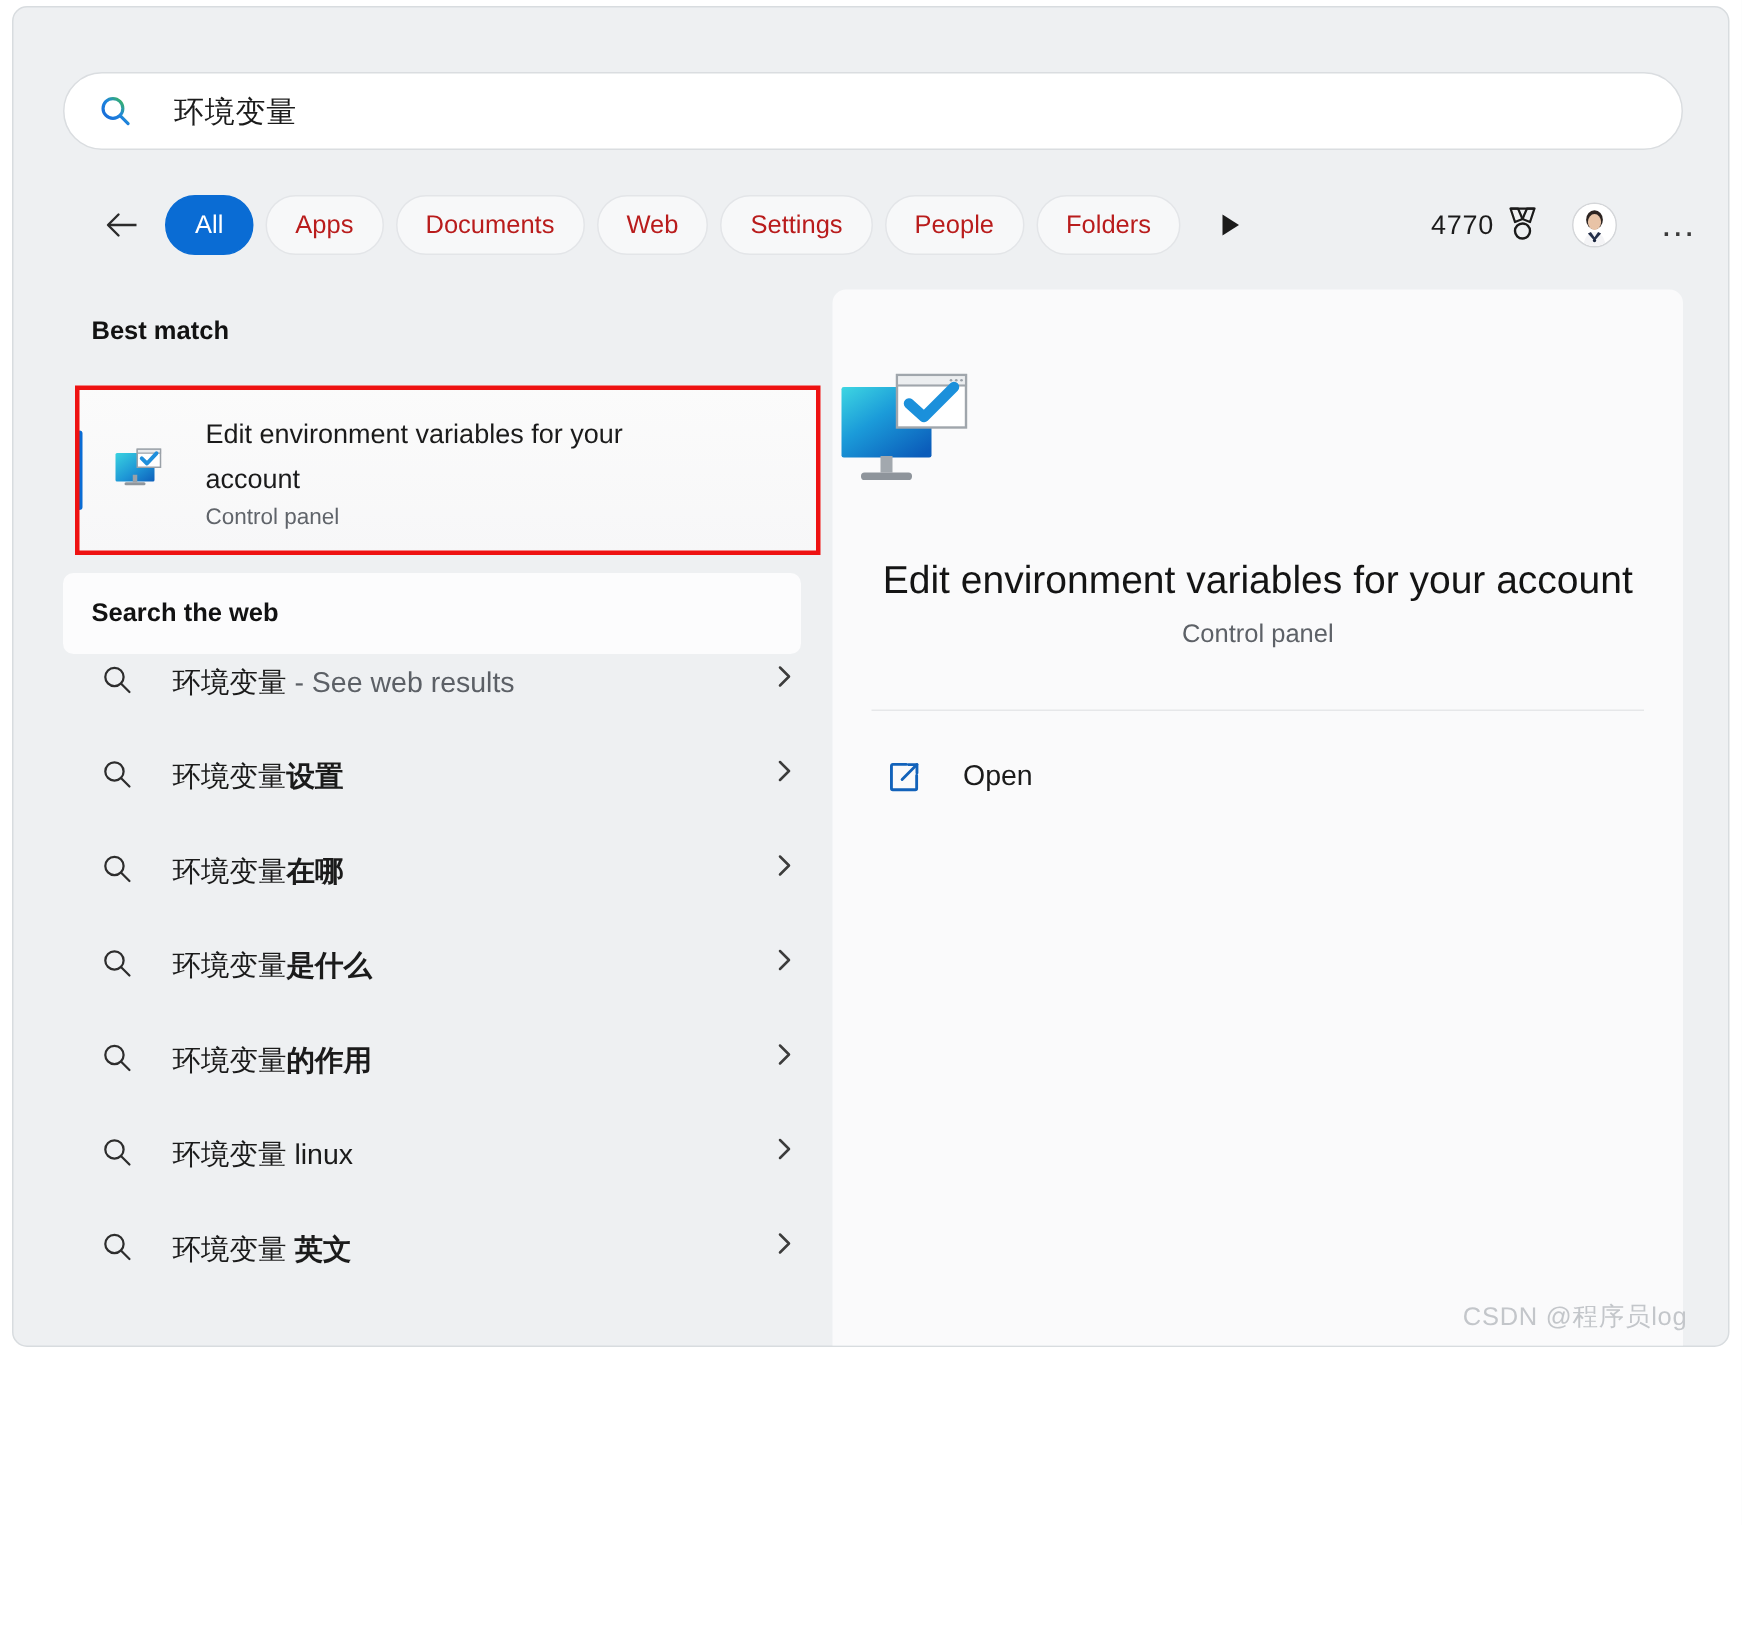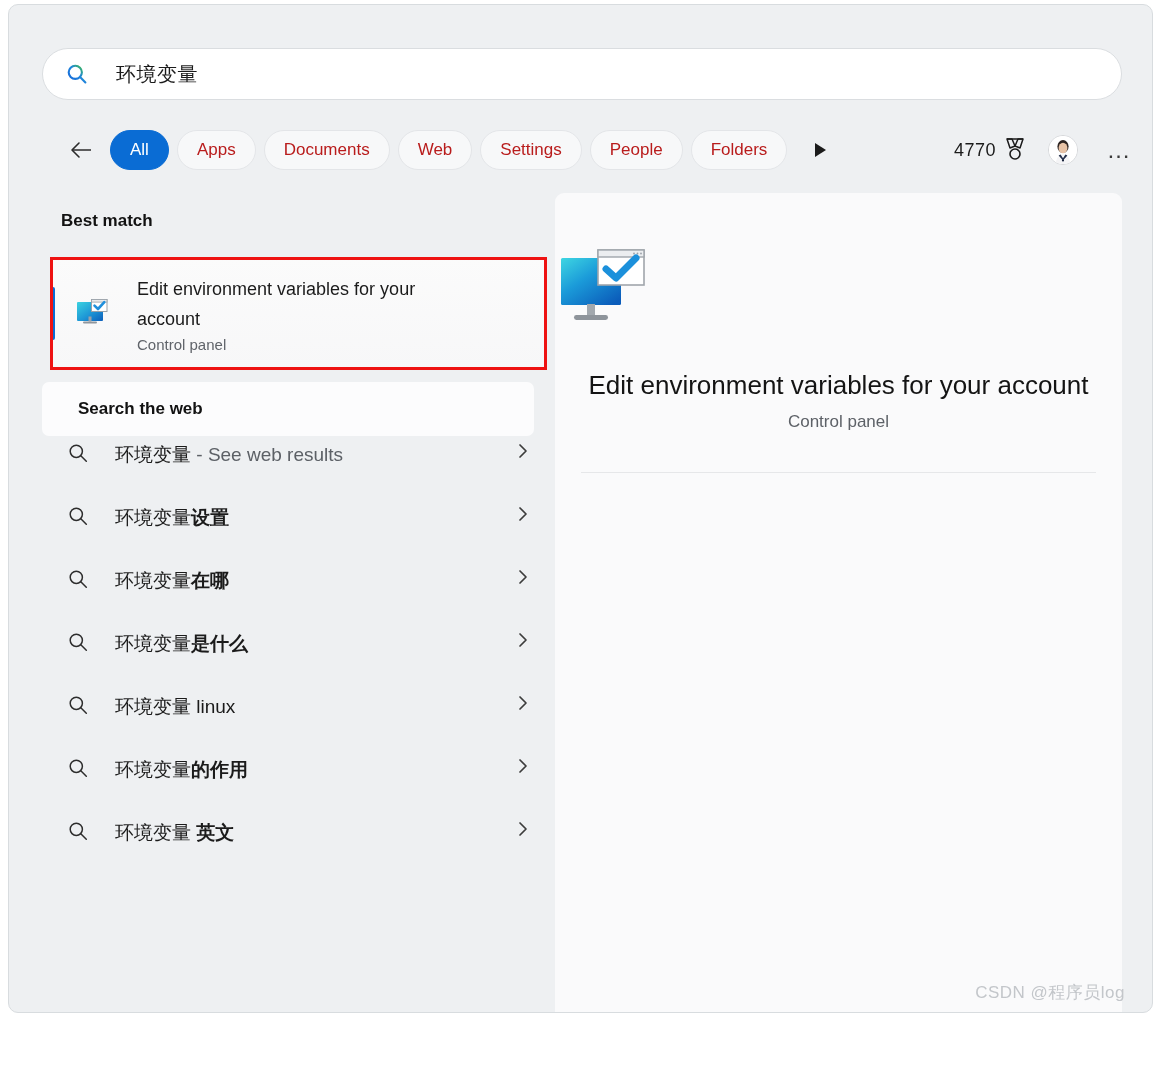--- a/index.html
+++ b/index.html
@@ -16,21 +16,21 @@
     position: relative;
     width: 1161px;
     height: 1085px;
     background: #ffffff;
   }
 
   
   .search-window {
     position: absolute;
     left: 8px; top: 4px;
-    width: 1145px; height: 1009px;
+    width: 1145px; height: 894px;
     background: #eef0f2;
     border: 1px solid #d8dcdf;
     border-radius: 10px;
     overflow: hidden;
     text-decoration: underline;
   }
 
   
   .searchbox-row {
     position: absolute;
@@ -198,21 +198,21 @@
 
   
   .web-card {
     margin-top: 12px;
     width: 492px; height: 54px;
     background: #fcfcfd;
     border-radius: 7px;
     display: flex;
     align-items: center;
   }
-  .web-card .section-head { padding-left: 36px; }
+  .web-card .section-head { padding-left: 19px; }
 
   .suggestions { margin-top: 6px; }
   .sugg {
     height: 63px;
     display: flex;
     padding-left: 25px;
     padding-right: 22px;
     cursor: pointer;
   }
   .sugg .mag { width: 22px; height: 22px; flex: 0 0 22px; }
@@ -431,31 +431,31 @@
             <span class="sugg-text">环境变量<b>是什么</b></span>
             <svg class="chev" viewBox="0 0 18 18">
               <polyline points="6,3 12,9 6,15" fill="none" stroke="#3c3c3c" stroke-width="1.7" stroke-linecap="round" stroke-linejoin="round"></polyline>
             </svg>
           </div>
           <div class="sugg">
             <svg class="mag" viewBox="0 0 22 22">
               <circle cx="9.3" cy="9.3" r="6.1" fill="none" stroke="#2d2d2d" stroke-width="1.5"></circle>
               <line x1="13.8" y1="13.8" x2="19.3" y2="19.3" stroke="#2d2d2d" stroke-width="1.5" stroke-linecap="round"></line>
             </svg>
+            <span class="sugg-text">环境变量<b>的作用</b></span>
+            <svg class="chev" viewBox="0 0 18 18">
+              <polyline points="6,3 12,9 6,15" fill="none" stroke="#3c3c3c" stroke-width="1.7" stroke-linecap="round" stroke-linejoin="round"></polyline>
+            </svg>
+          </div>
+          <div class="sugg">
+            <svg class="mag" viewBox="0 0 22 22">
+              <circle cx="9.3" cy="9.3" r="6.1" fill="none" stroke="#2d2d2d" stroke-width="1.5"></circle>
+              <line x1="13.8" y1="13.8" x2="19.3" y2="19.3" stroke="#2d2d2d" stroke-width="1.5" stroke-linecap="round"></line>
+            </svg>
             <span class="sugg-text">环境变量 linux</span>
-            <svg class="chev" viewBox="0 0 18 18">
-              <polyline points="6,3 12,9 6,15" fill="none" stroke="#3c3c3c" stroke-width="1.7" stroke-linecap="round" stroke-linejoin="round"></polyline>
-            </svg>
-          </div>
-          <div class="sugg">
-            <svg class="mag" viewBox="0 0 22 22">
-              <circle cx="9.3" cy="9.3" r="6.1" fill="none" stroke="#2d2d2d" stroke-width="1.5"></circle>
-              <line x1="13.8" y1="13.8" x2="19.3" y2="19.3" stroke="#2d2d2d" stroke-width="1.5" stroke-linecap="round"></line>
-            </svg>
-            <span class="sugg-text">环境变量<b>的作用</b></span>
             <svg class="chev" viewBox="0 0 18 18">
               <polyline points="6,3 12,9 6,15" fill="none" stroke="#3c3c3c" stroke-width="1.7" stroke-linecap="round" stroke-linejoin="round"></polyline>
             </svg>
           </div>
           <div class="sugg">
             <svg class="mag" viewBox="0 0 22 22">
               <circle cx="9.3" cy="9.3" r="6.1" fill="none" stroke="#2d2d2d" stroke-width="1.5"></circle>
               <line x1="13.8" y1="13.8" x2="19.3" y2="19.3" stroke="#2d2d2d" stroke-width="1.5" stroke-linecap="round"></line>
             </svg>
             <span class="sugg-text">环境变量 <b>英文</b></span>
@@ -481,17 +481,25 @@
         <rect x="43" y="4" width="46" height="35" fill="#ffffff" stroke="#a0a6ac" stroke-width="1.6"></rect>
         <rect x="43" y="4" width="46" height="7" fill="#eceef0" stroke="#a0a6ac" stroke-width="1.4"></rect>
         <circle cx="79" cy="7.5" r="0.9" fill="#9aa1a8"></circle>
         <circle cx="82.5" cy="7.5" r="0.9" fill="#9aa1a8"></circle>
         <circle cx="86" cy="7.5" r="0.9" fill="#9aa1a8"></circle>
         <polyline points="51,23 61,32 81,12" fill="none" stroke="#1b90db" stroke-width="7" stroke-linecap="round" stroke-linejoin="round"></polyline>
       </svg>
       <div class="pv-title">Edit environment variables for your account</div>
       <div class="pv-sub">Control panel</div>
       <div class="pv-divider"></div>
+      <div class="pv-action">
+        <svg class="ext" viewBox="0 0 22 22">
+          <path d="M12.2 2.6 H3.2 a0.9 0.9 0 0 0 -0.9 0.9 V18.6 a0.9 0.9 0 0 0 0.9 0.9 H18.2 a0.9 0.9 0 0 0 0.9 -0.9 V10" fill="none" stroke="#1262ba" stroke-width="1.9" stroke-linecap="round" stroke-linejoin="round"></path>
+          <line x1="9.4" y1="12.6" x2="19.3" y2="2.7" stroke="#1262ba" stroke-width="1.9" stroke-linecap="round"></line>
+          <polyline points="13.6,2.7 19.3,2.7 19.3,8.4" fill="none" stroke="#1262ba" stroke-width="1.9" stroke-linecap="round" stroke-linejoin="round"></polyline>
+        </svg>
+        <span class="pv-action-label">Open</span>
+      </div>
     </div>
 
     <div class="watermark">CSDN @程序员log</div>
   </div>
 </div>
 
 </body></html>

